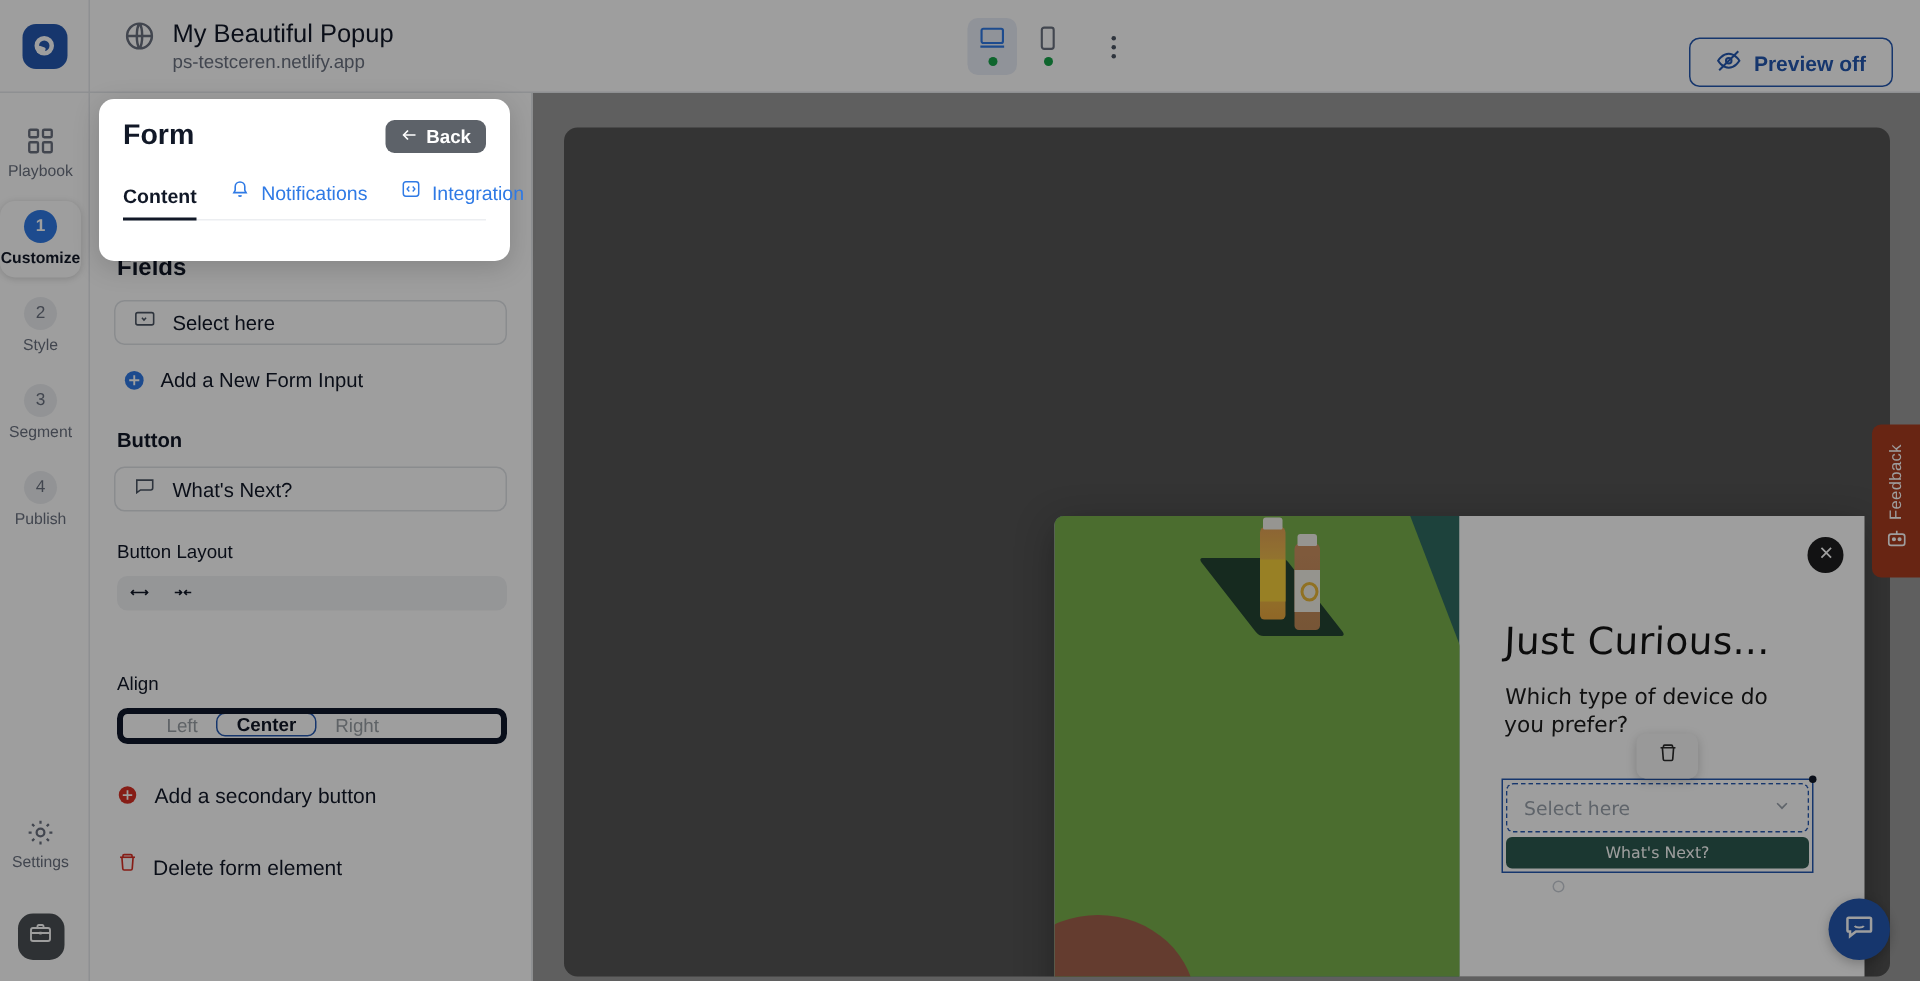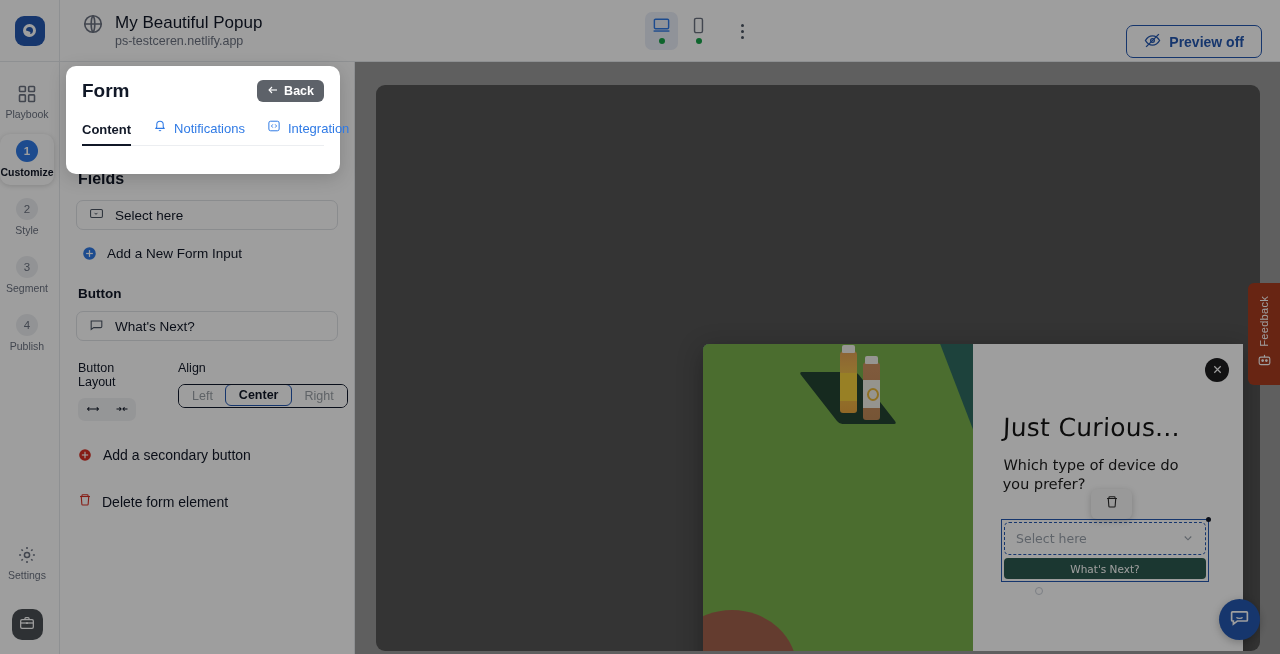--- a/index.html
+++ b/index.html
@@ -96,29 +96,29 @@
   .field-row svg { width: 15px; height: 15px; color: #4b5563; flex: none; }
   .field-row-label { font-size: 13.5px; color: #111827; }
   .add-row {
     display: flex; align-items: center; gap: 10px; padding: 0 4px; height: 22px;
     margin: 0 0 10px 2px; cursor: pointer;
   }
   .plus-icon { width: 15px; height: 15px; flex: none; color: #2f7ae5; }
   .add-row-label { font-size: 13.5px; color: #111827; }
   .block-label { font-size: 13.5px; font-weight: 700; color: #111827; margin: 22px 0 10px 2px; }
 
-  .layout-grid { display: flex; gap: 42px; margin-top: 20px; padding-left: 2px; }
+  .layout-grid { display: flex; gap: 42px; margin-top: 20px; padding-left: 2px; flex-direction: column; }
   .layout-col-label { font-size: 12.5px; color: #111827; margin-bottom: 9px; }
   .icon-group { display: flex; background: #f1f2f4; border-radius: 7px; overflow: hidden; }
   .icon-group button {
     width: 29px; height: 23px; border: none; background: transparent; cursor: pointer;
     display: flex; align-items: center; justify-content: center; color: #111827;
   }
   .icon-group button svg { width: 14px; height: 10px; }
-  .seg-group { display: flex; border: 1px solid #0f172a; border-radius: 7px; overflow: hidden; height: 24px; }
+  .seg-group { display: flex; border: 4px solid #0f172a; border-radius: 7px; overflow: hidden; height: 24px; padding-left: 16px; }
   .seg-group button {
     padding: 0 13px; border: none; background: #fff; cursor: pointer;
     font-size: 12.5px; color: #9aa0a6; font-family: "Liberation Sans", sans-serif; height: 100%;
   }
   .seg-group button.active {
     color: #111827; font-weight: 700; border: 1px solid #2558b0; border-radius: 6px;
     margin: -1px; position: relative; z-index: 2; background: #fff;
   }
   .danger-row { display: flex; align-items: center; gap: 10px; margin-top: 30px; padding-left: 2px; cursor: pointer; }
   .danger-row svg { width: 14px; height: 14px; color: #d93025; flex: none; }

